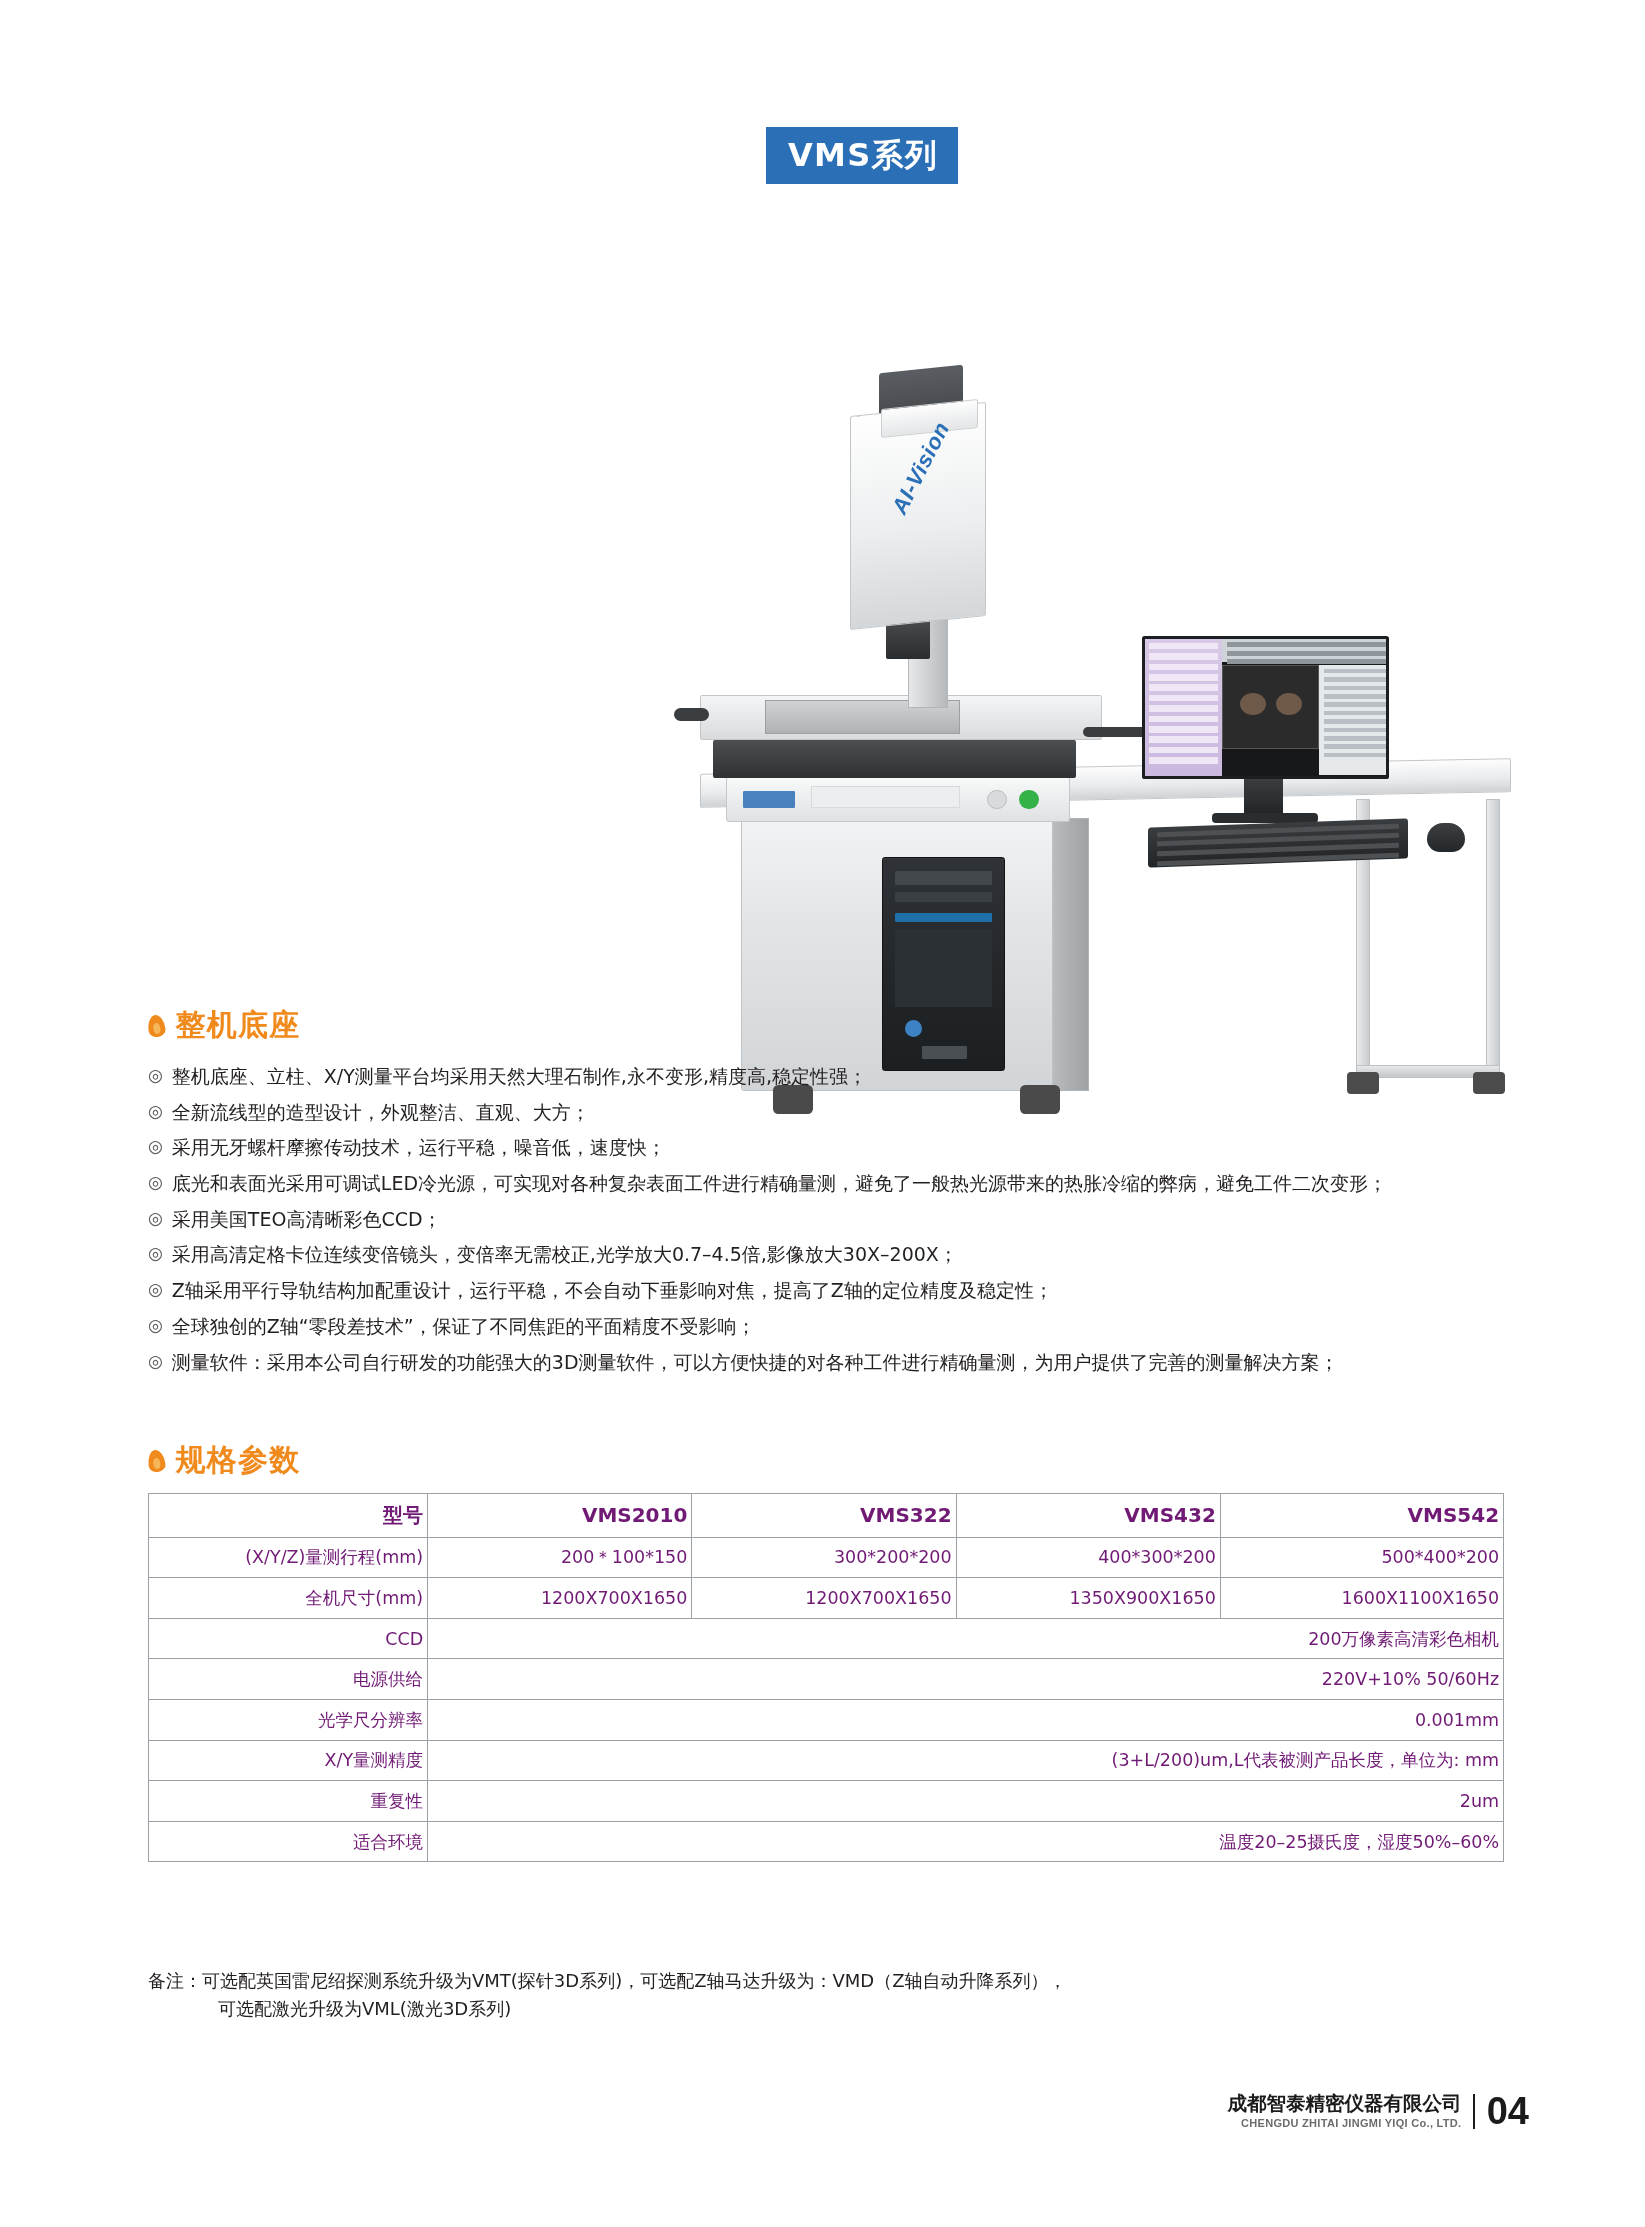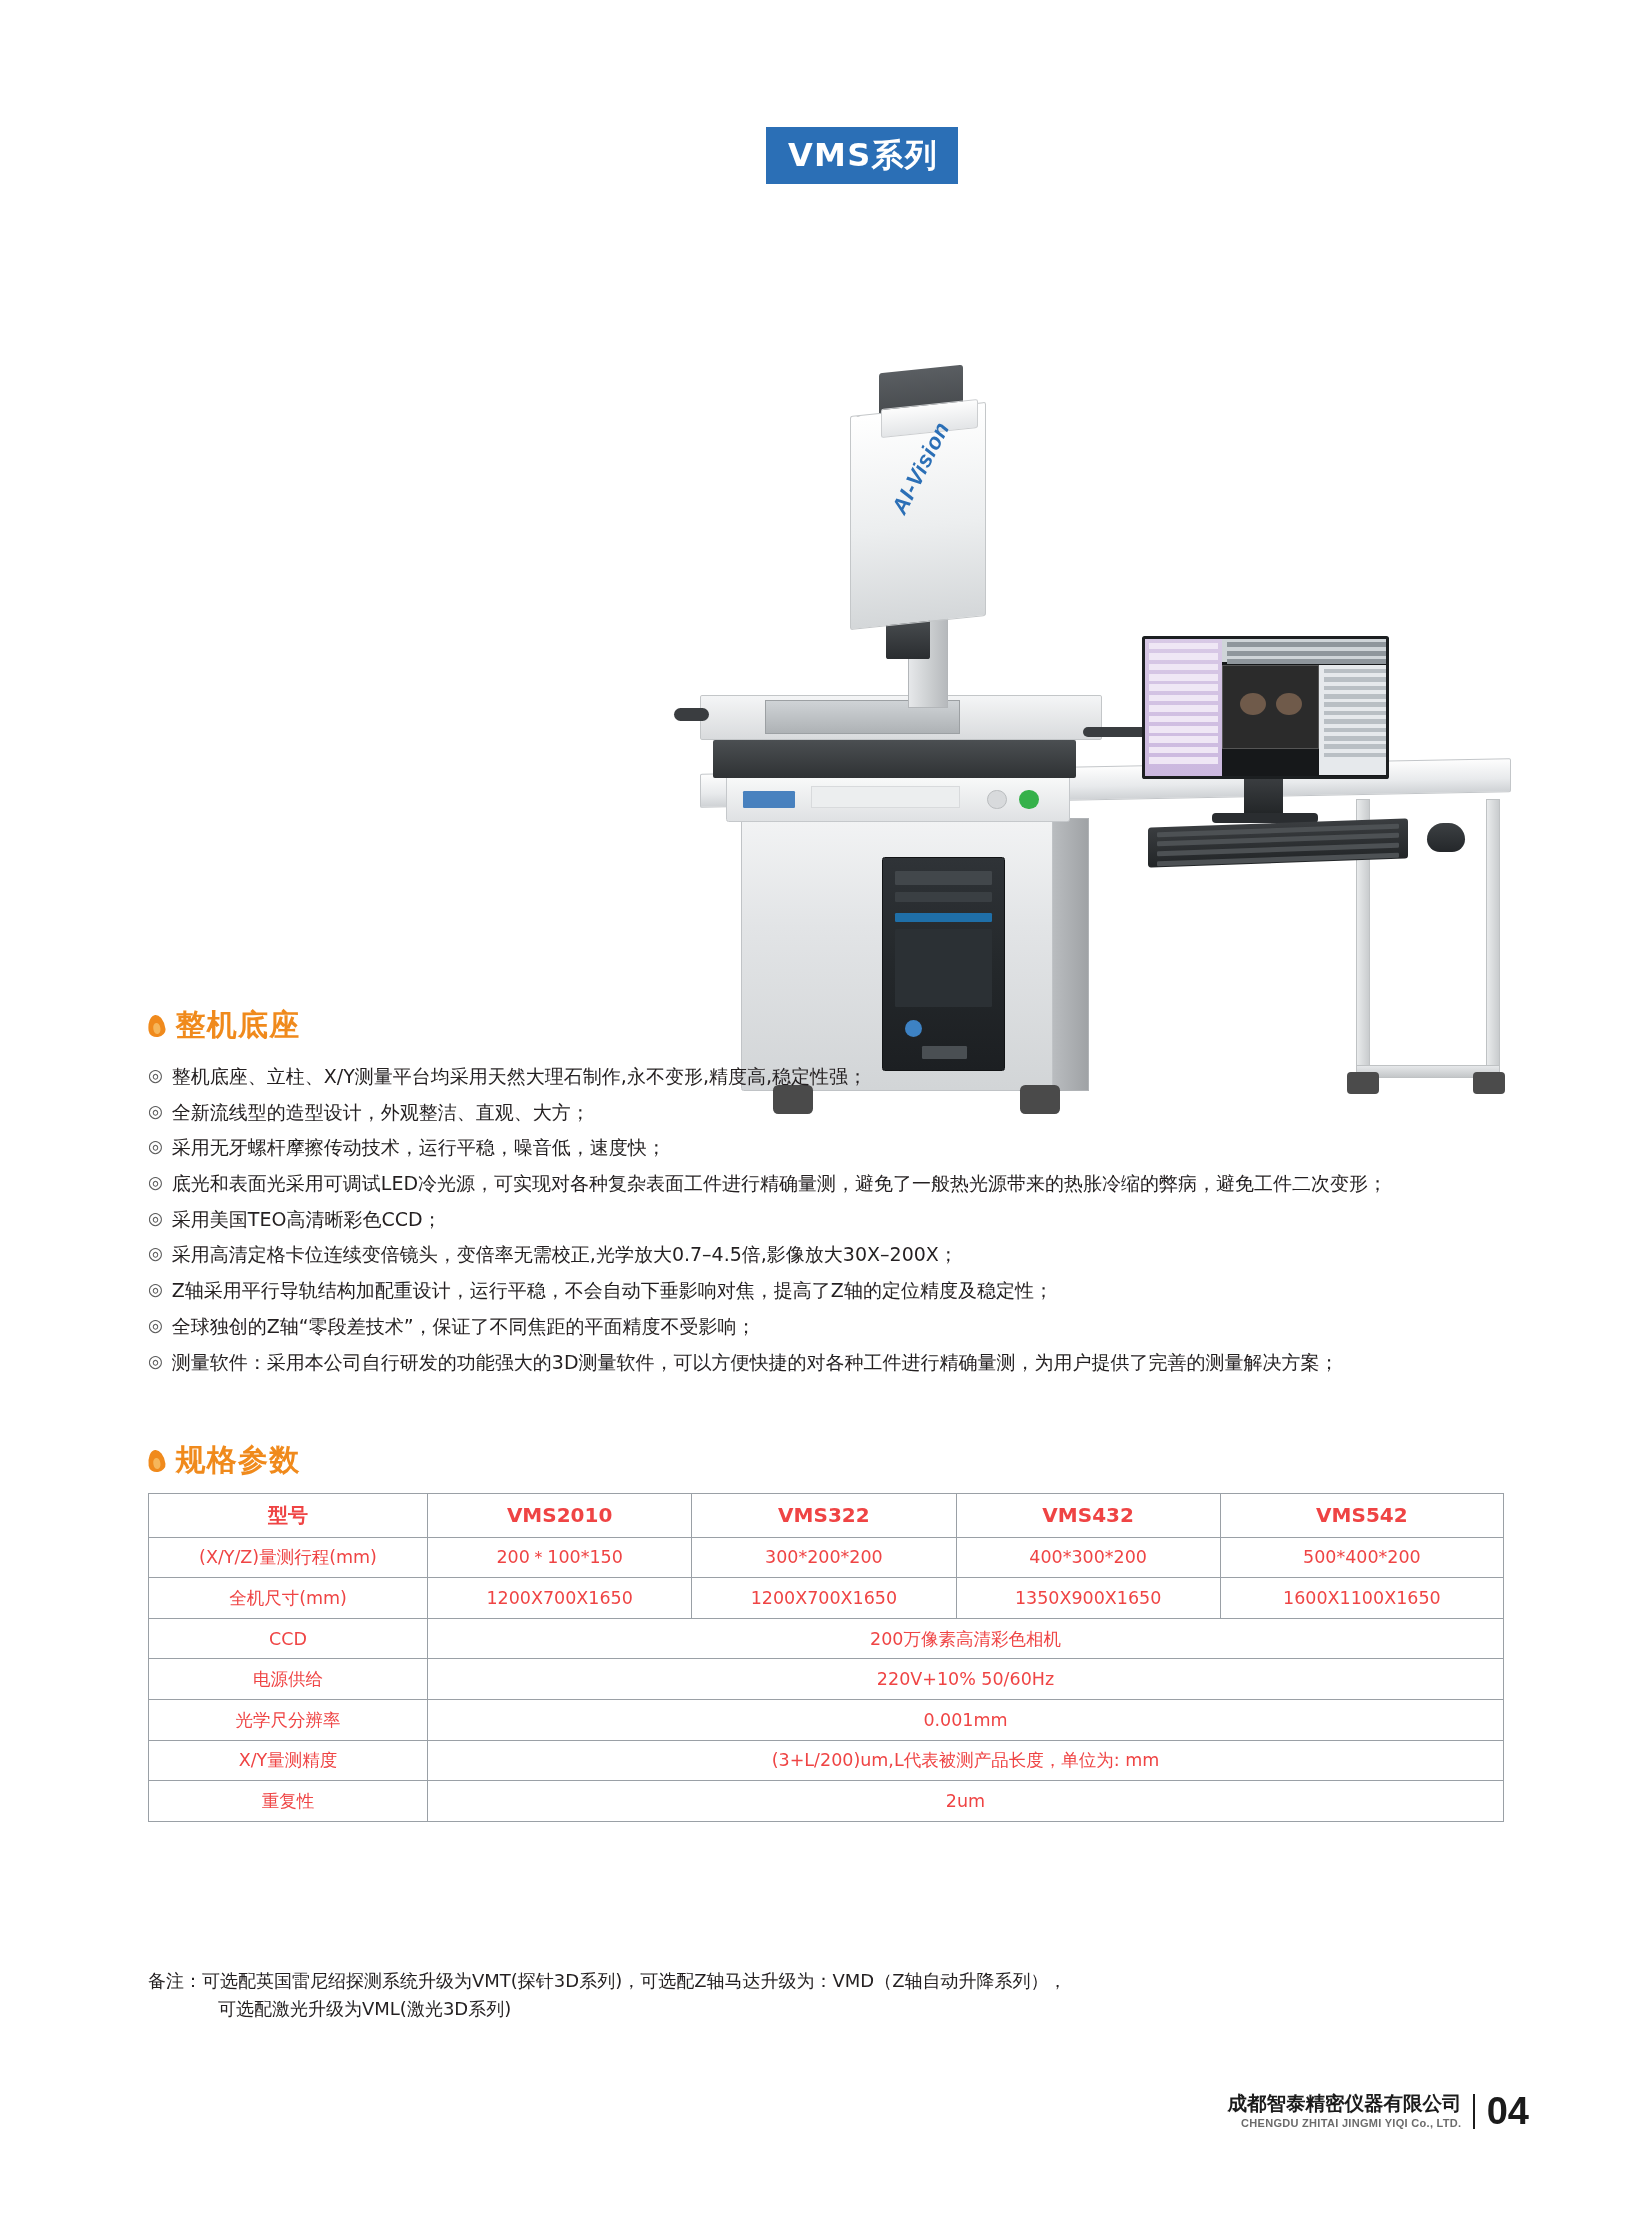--- a/index.html
+++ b/index.html
@@ -334,23 +334,23 @@
     position: absolute;
     top: 1493px;
     left: 148px;
     width: 1356px;
     border-collapse: collapse;
     font-size: 17.5px;
     font-family: "DejaVu Sans", "Liberation Sans", sans-serif;
   }
   table.spec td, table.spec th {
     border: 0.6px solid #9aa0a6;
-    text-align: center;
+    text-align: right;
     padding: 7.8px 3.9px;
-    color: #ef4444;
+    color: #701a75;
     font-weight: normal;
     height: 40px;
   }
   table.spec tr.header td {
     font-weight: bold;
     font-size: 20px;
   }
   table.spec td.label { width: 279px; }
 
   .note {
@@ -598,20 +598,24 @@
     <tr>
       <td class="label">X/Y量测精度</td>
       <td colspan="4">(3+L/200)um,L代表被测产品长度，单位为: mm</td>
     </tr>
 
     <tr>
       <td class="label">重复性</td>
       <td colspan="4">2um</td>
     </tr>
 
+    <tr>
+      <td class="label">适合环境</td>
+      <td colspan="4">温度20–25摄氏度，湿度50%–60%</td>
+    </tr>
   </tbody>
 </table>
 
 <div class="note">
   <span>备注：可选配英国雷尼绍探测系统升级为VMT(探针3D系列)，可选配Z轴马达升级为：VMD（Z轴自动升降系列），</span>
   <span class="indent">可选配激光升级为VML(激光3D系列)</span>
 </div>
 
 <div class="footer">
   <div class="cn">

